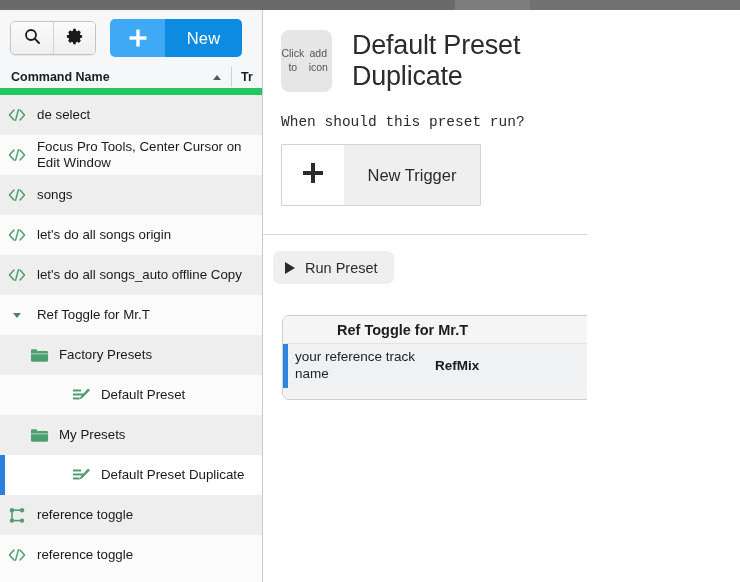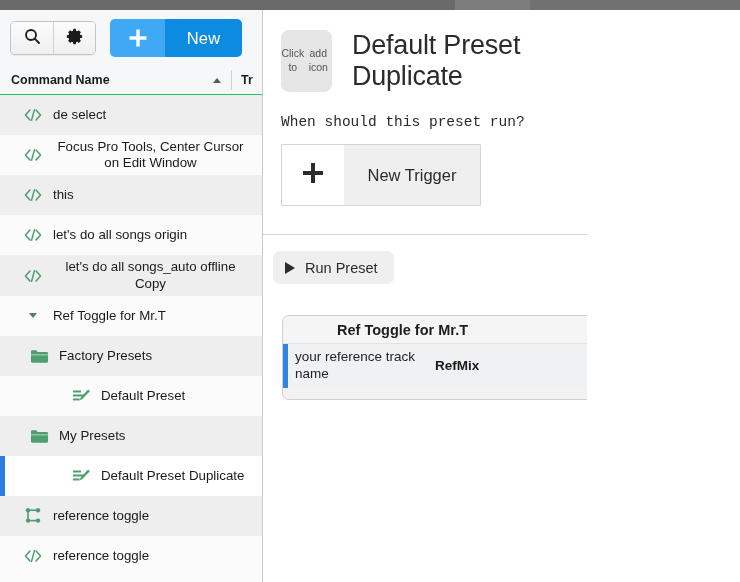--- a/index.html
+++ b/index.html
@@ -82,21 +82,21 @@
     display: flex; align-items: center; justify-content: center;
     padding: 0 14px;
     letter-spacing: .1px;
   }
 
   
   #colhead {
     height: 29px; flex: 0 0 29px;
     display: flex; align-items: center;
     background: #f6f7f8;
-    border-bottom: 1px solid #22c55e;
+    border-bottom: 7px solid #22c55e;
     font-size: 12.5px; font-weight: bold; color: #1d1d1d;
     position: relative;
   }
   #colhead .c1 {
     flex: 1; display: flex; align-items: center;
     padding-left: 11px; height: 100%;
   }
   #colhead .sortcaret {
     margin-left: auto; margin-right: 10px;
     width: 0; height: 0;
@@ -124,21 +124,21 @@
   .row.sel::before {
     content: ""; position: absolute; left: 0; top: 0; bottom: 0;
     width: 5px; background: #2a7fe0;
   }
   .row .ricon {
     flex: 0 0 auto;
     width: 22px; display: flex; align-items: center; justify-content: center;
     margin-right: 9px;
   }
   .row .rtext { line-height: 1.22; padding-right: 6px; }
-  .ind-1 { padding-left: 22px; text-align: center; }
+  .ind-1 { padding-left: 6px; }
   .ind-2 { padding-left: 28px; }
   .ind-3 { padding-left: 70px; }
 
   .chev {
     width: 0; height: 0;
     border-left: 4.5px solid transparent;
     border-right: 4.5px solid transparent;
     border-top: 5.5px solid #4f7f62;
   }
 
@@ -313,21 +313,21 @@
           <span class="rtext">Focus Pro Tools, Center Cursor on Edit Window</span>
         </div>
         <div class="row ind-1 alt">
           <span class="ricon">
             <svg width="18" height="14" viewBox="0 0 20 14">
               <path d="M6.6 1.4 1.6 7l5 5.6" fill="none" stroke="#4f9e6f" stroke-width="1.7" stroke-linecap="round" stroke-linejoin="round"></path>
               <path d="M13.4 1.4 18.4 7l-5 5.6" fill="none" stroke="#4f9e6f" stroke-width="1.7" stroke-linecap="round" stroke-linejoin="round"></path>
               <line x1="11.6" y1="1.2" x2="8.4" y2="12.8" stroke="#4f9e6f" stroke-width="1.6" stroke-linecap="round"></line>
             </svg>
           </span>
-          <span class="rtext">this</span>
+          <span class="rtext">songs</span>
         </div>
         <div class="row ind-1">
           <span class="ricon">
             <svg width="18" height="14" viewBox="0 0 20 14">
               <path d="M6.6 1.4 1.6 7l5 5.6" fill="none" stroke="#4f9e6f" stroke-width="1.7" stroke-linecap="round" stroke-linejoin="round"></path>
               <path d="M13.4 1.4 18.4 7l-5 5.6" fill="none" stroke="#4f9e6f" stroke-width="1.7" stroke-linecap="round" stroke-linejoin="round"></path>
               <line x1="11.6" y1="1.2" x2="8.4" y2="12.8" stroke="#4f9e6f" stroke-width="1.6" stroke-linecap="round"></line>
             </svg>
           </span>
           <span class="rtext">let's do all songs origin</span>

